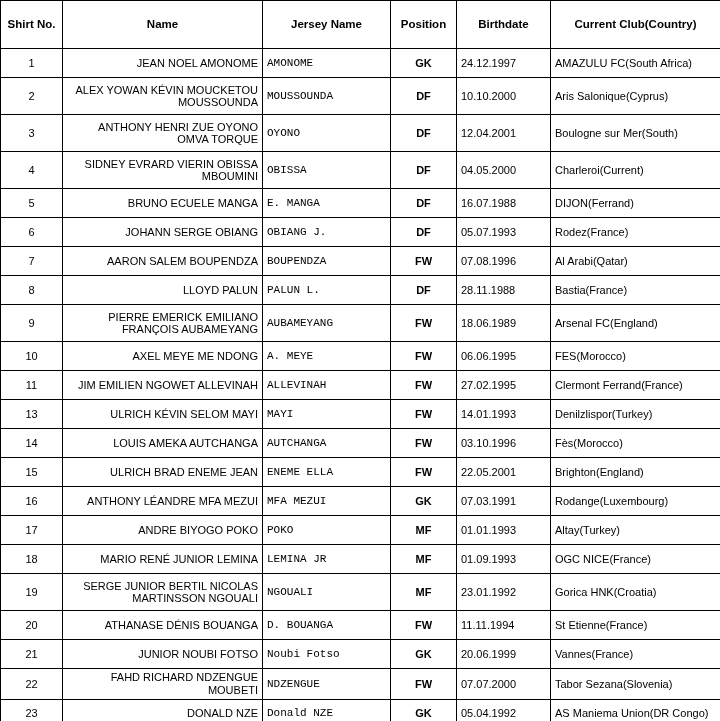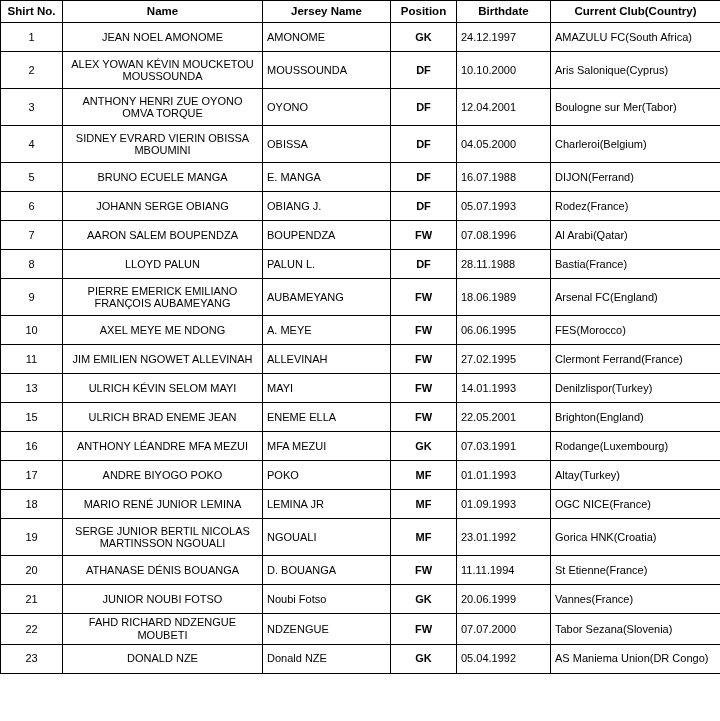--- a/index.html
+++ b/index.html
@@ -28,41 +28,42 @@
     border: 1px solid #000000;
     padding: 2px 4px;
     vertical-align: middle;
     font-size: 11px;
     line-height: 1.15;
   }
   table.roster thead th {
     font-weight: bold;
     text-align: center;
     font-size: 11.5px;
-    padding: 4px 3px;
+    padding: 17px 3px;
     background: #ffffff;
   }
   
   col.c-no      { width: 62px; }
   col.c-name    { width: 200px; }
   col.c-jersey  { width: 128px; }
   col.c-pos     { width: 66px; }
   col.c-birth   { width: 94px; }
   col.c-club    { width: 170px; }
 
   td.no {
     text-align: center;
   }
   td.name {
-    text-align: center;
+    text-align: right;
     padding-left: 8px;
   }
   td.jersey {
     text-align: left;
     padding-left: 6px;
+    font-family: Liberation Mono, monospace;
   }
   td.pos {
     text-align: center;
     font-weight: bold;
   }
   td.birth {
     text-align: left;
     padding-left: 6px;
   }
   td.club {
@@ -111,29 +112,29 @@
           <td class="pos">DF</td>
           <td class="birth">10.10.2000</td>
           <td class="club">Aris Salonique(Cyprus)</td>
         </tr>
         <tr class="row-tall">
           <td class="no">3</td>
           <td class="name">ANTHONY HENRI ZUE OYONO OMVA TORQUE</td>
           <td class="jersey">OYONO</td>
           <td class="pos">DF</td>
           <td class="birth">12.04.2001</td>
-          <td class="club">Boulogne sur Mer(Tabor)</td>
+          <td class="club">Boulogne sur Mer(South)</td>
         </tr>
         <tr class="row-tall">
           <td class="no">4</td>
           <td class="name">SIDNEY EVRARD VIERIN OBISSA MBOUMINI</td>
           <td class="jersey">OBISSA</td>
           <td class="pos">DF</td>
           <td class="birth">04.05.2000</td>
-          <td class="club">Charleroi(Belgium)</td>
+          <td class="club">Charleroi(Current)</td>
         </tr>
         <tr class="row-short">
           <td class="no">5</td>
           <td class="name">BRUNO ECUELE MANGA</td>
           <td class="jersey">E. MANGA</td>
           <td class="pos">DF</td>
           <td class="birth">16.07.1988</td>
           <td class="club">DIJON(Ferrand)</td>
         </tr>
         <tr class="row-short">
@@ -184,20 +185,28 @@
           <td class="birth">27.02.1995</td>
           <td class="club">Clermont Ferrand(France)</td>
         </tr>
         <tr class="row-short">
           <td class="no">13</td>
           <td class="name">ULRICH KÉVIN SELOM MAYI</td>
           <td class="jersey">MAYI</td>
           <td class="pos">FW</td>
           <td class="birth">14.01.1993</td>
           <td class="club">Denilzlispor(Turkey)</td>
+        </tr>
+        <tr class="row-short">
+          <td class="no">14</td>
+          <td class="name">LOUIS AMEKA AUTCHANGA</td>
+          <td class="jersey">AUTCHANGA</td>
+          <td class="pos">FW</td>
+          <td class="birth">03.10.1996</td>
+          <td class="club">Fès(Morocco)</td>
         </tr>
         <tr class="row-short">
           <td class="no">15</td>
           <td class="name">ULRICH BRAD ENEME JEAN</td>
           <td class="jersey">ENEME ELLA</td>
           <td class="pos">FW</td>
           <td class="birth">22.05.2001</td>
           <td class="club">Brighton(England)</td>
         </tr>
         <tr class="row-short">

